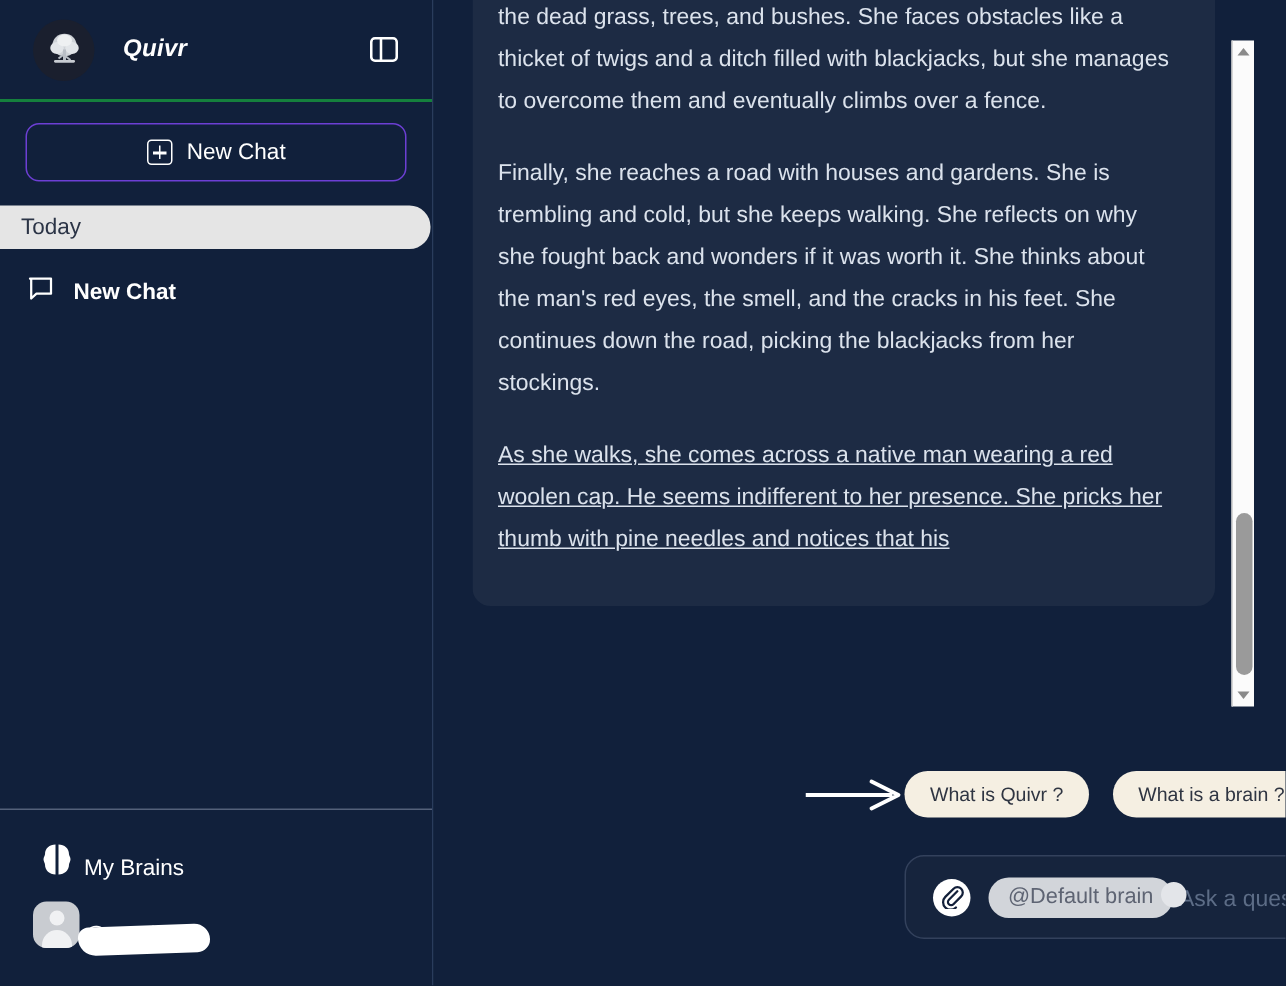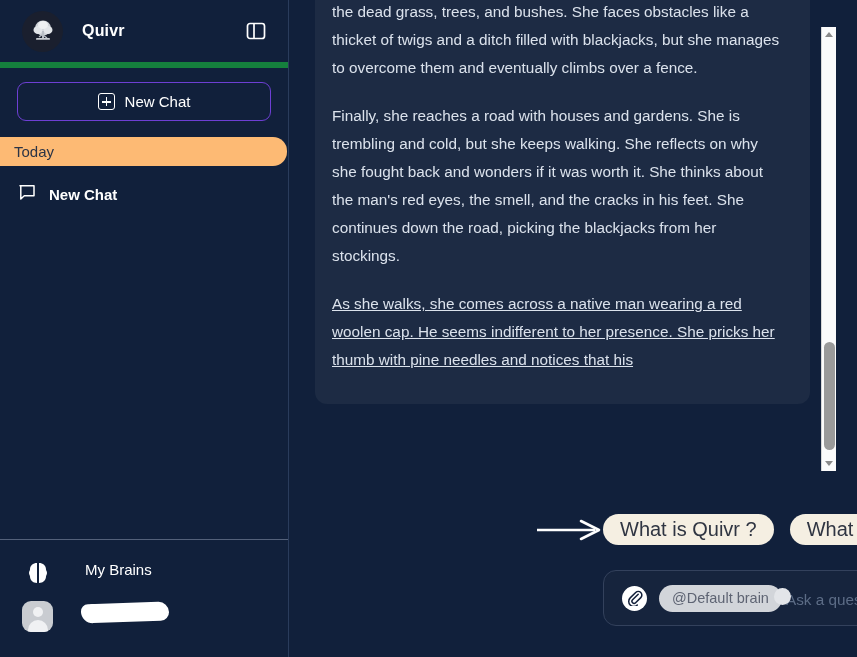--- a/index.html
+++ b/index.html
@@ -16,21 +16,22 @@
     width: 289px; height: 657px;
     background: #11203b;
     border-right: 1px solid #2a3c5c;
     display: flex; flex-direction: column;
     position: relative;
   }
   .sb-header {
     height: 68px; flex: 0 0 68px;
     display: flex; align-items: center;
     padding: 0 20px 0 22px;
-    border-bottom: 6px solid #15803d;
+    border-bottom: 2px solid #15803d;
+    font-style: italic;
   }
   .logo-badge {
     width: 41px; height: 41px; border-radius: 50%;
     background: #1a1f2e;
     display: flex; align-items: center; justify-content: center;
     flex: 0 0 41px;
   }
   .logo-badge svg { display: block; }
   .brand {
     font-size: 16px; font-weight: bold; color: #ffffff;
@@ -56,40 +57,40 @@
     position: relative; flex: 0 0 17px;
   }
   .plus-box::before, .plus-box::after {
     content: ""; position: absolute; background: #ffffff;
   }
   .plus-box::before { left: 3px; right: 3px; top: 7px; height: 1.7px; }
   .plus-box::after { top: 3px; bottom: 3px; left: 7px; width: 1.7px; }
 
   .today-pill {
     margin-top: 16px; margin-right: 1px;
-    height: 29px; background: #fdba74;
+    height: 29px; background: #e5e5e5;
     border-radius: 0 14px 14px 0;
     display: flex; align-items: center;
     padding-left: 14px;
     font-size: 15px; color: #2b3446;
   }
   .chat-list { margin-top: 10px; }
   .chat-item {
     height: 36px; display: flex; align-items: center;
     padding: 0 18px; gap: 13px; cursor: pointer;
   }
   .chat-item .label { font-size: 15px; font-weight: bold; color: #ffffff; }
 
   .sb-spacer { flex: 1 1 auto; }
   .sb-footer {
     border-top: 1px solid #54617a;
     padding: 14px 0 18px 0;
   }
   .footer-row {
-    display: flex; align-items: flex-start; gap: 32px;
+    display: flex; align-items: flex-end; gap: 3px;
     padding: 7px 22px; cursor: pointer;
   }
   .footer-row .label { font-size: 15px; color: #ffffff; }
   .brain-ico { width: 31px; flex: 0 0 31px; display: flex; justify-content: center; }
   .avatar {
     width: 31px; height: 31px; flex: 0 0 31px; border-radius: 9px;
     background: #c9ccd1; position: relative; overflow: hidden;
   }
   .avatar::before {
     content: ""; position: absolute; left: 50%; top: 6px;
@@ -158,21 +159,21 @@
 
   
   .chips {
     position: absolute; left: 314px; top: 514px;
     display: flex; gap: 16px;
   }
   .chip {
     height: 31px; padding: 0 17px;
     background: #f5efe2; border-radius: 16px;
     display: flex; align-items: center;
-    font-size: 20px; color: #2f3542;
+    font-size: 13px; color: #2f3542;
     cursor: pointer; white-space: nowrap;
   }
 
   
   .annot-arrow {
     position: absolute; left: 248px; top: 518px;
     width: 66px; height: 24px; pointer-events: none;
   }
 
   

